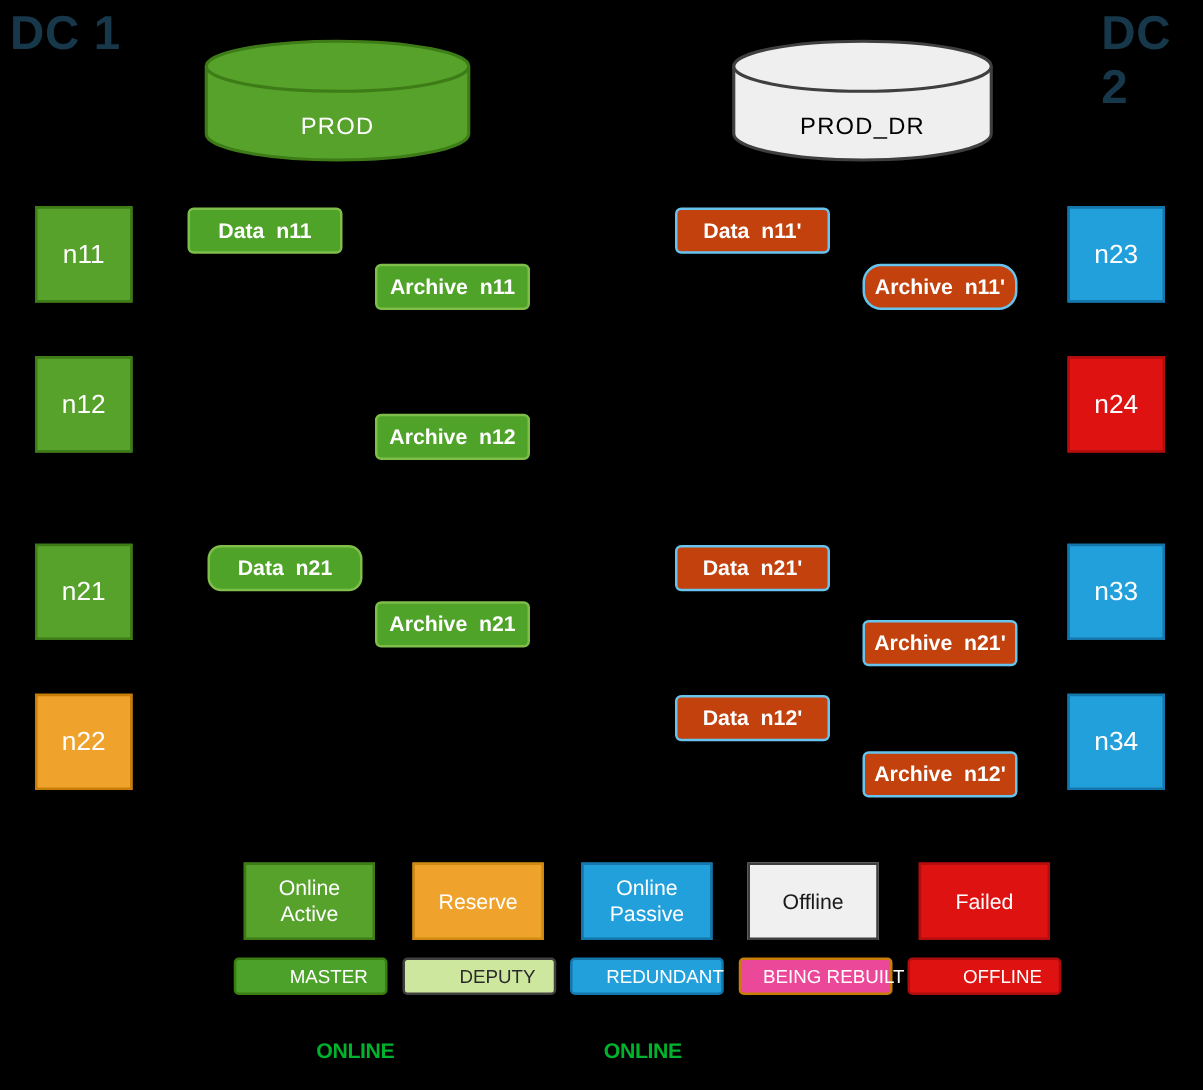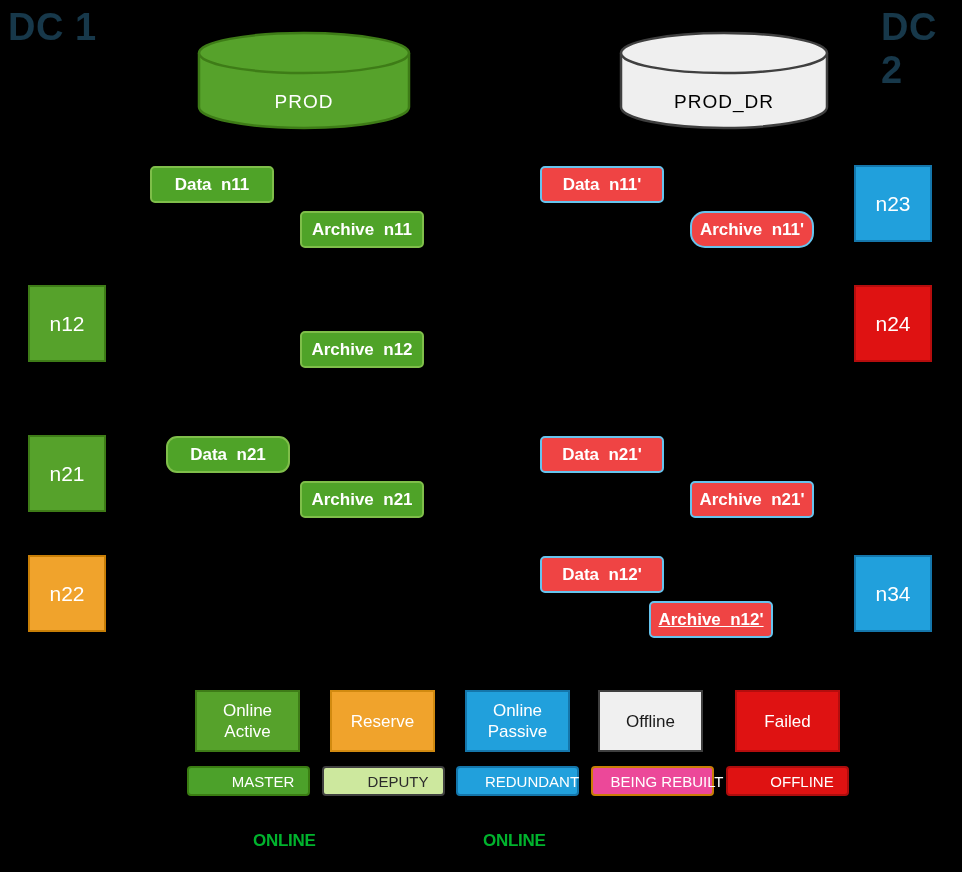--- a/index.html
+++ b/index.html
@@ -3,38 +3,38 @@
 <meta charset="utf-8">
 <style>
   html,body{margin:0;padding:0;background:#000;}
   #canvas{
     position:relative;width:962px;height:872px;background:#000000;
     font-family:"Liberation Sans", sans-serif;overflow:hidden;
   }
   .abs{position:absolute;}
   .dc-label{font-size:38px;font-weight:bold;color:#17384A;letter-spacing:0.5px;}
   
-  .db-wrap{position:absolute;margin-left:34px;}
+  .db-wrap{position:absolute;}
   .db-label{position:absolute;left:0;top:60px;width:100%;text-align:center;
     font-size:19px;letter-spacing:1px;color:#fff;}
   .db-label.dark{color:#000;}
   
   .node{position:absolute;width:78px;height:77px;box-sizing:border-box;border:2px solid;
     display:flex;align-items:center;justify-content:center;
     font-size:21px;color:#fff;}
   .node.c-green{background:#56A22B;border-color:#3E7C17;}
   .node.c-orange{background:#F0A32C;border-color:#C87E06;}
   .node.c-blue{background:#21A0DC;border-color:#1476AB;}
   .node.c-red{background:#DF1212;border-color:#B50D0D;}
   
   .chip{position:absolute;width:124px;height:37px;box-sizing:border-box;border:2px solid;
     border-radius:5px;display:flex;align-items:center;justify-content:center;
     font-size:17px;font-weight:bold;color:#fff;white-space:pre;}
   .chip.c-green{background:#4FA328;border-color:#7FBE4A;}
-  .chip.c-blue{background:#ef4444;border-color:#66C4EE;}
+  .chip.c-blue{background:#c2410c;border-color:#66C4EE;}
   
   .state-box{position:absolute;top:690px;width:105px;height:62px;box-sizing:border-box;
     border:2px solid;display:flex;align-items:center;justify-content:center;text-align:center;
     font-size:17px;line-height:21px;color:#fff;white-space:pre-line;}
   .state-box.c-green{background:#56A22B;border-color:#3E7C17;}
   .state-box.c-orange{background:#F0A32C;border-color:#D18A10;}
   .state-box.c-blue{background:#21A0DC;border-color:#1476AB;}
   .state-box.c-offwhite{background:#F0F0F0;border-color:#3F3F3F;color:#1A1A1A;}
   .state-box.c-red{background:#DF1212;border-color:#B50D0D;}
   
@@ -67,40 +67,42 @@
   </div>
 
   <div class="db-wrap" style="left:585px;top:31px;width:210px;height:99px;">
     <svg width="210" height="99" viewBox="0 0 210 99">
       <path d="M2,22 L2,76 A103,21 0 0 0 208,76 L208,22" fill="#EFEFEF" stroke="#3F3F3F" stroke-width="2.5"></path>
       <ellipse cx="105" cy="22" rx="103" ry="20" fill="#EFEFEF" stroke="#3F3F3F" stroke-width="2.5"></ellipse>
     </svg>
     <div class="db-label dark">PROD_DR</div>
   </div>
 
+  <div class="node c-green" style="left:28px;top:165px;">n11</div>
   <div class="node c-green" style="left:28px;top:285px;">n12</div>
   <div class="node c-green" style="left:28px;top:435px;">n21</div>
   <div class="node c-orange" style="left:28px;top:555px;">n22</div>
 
   <div class="node c-blue" style="left:854px;top:165px;">n23</div>
   <div class="node c-red" style="left:854px;top:285px;">n24</div>
+  <div class="node c-blue" style="left:854px;top:435px;">n33</div>
   <div class="node c-blue" style="left:854px;top:555px;">n34</div>
 
   <div class="chip c-green" style="left:150px;top:166px;">Data  n11</div>
   <div class="chip c-green" style="left:300px;top:211px;">Archive  n11</div>
   <div class="chip c-green" style="left:300px;top:331px;">Archive  n12</div>
   <div class="chip c-green" style="left:166px;top:436px;border-radius:11px;">Data  n21</div>
   <div class="chip c-green" style="left:300px;top:481px;">Archive  n21</div>
 
   <div class="chip c-blue" style="left:540px;top:166px;">Data  n11'</div>
   <div class="chip c-blue" style="left:690px;top:211px;border-radius:15px;">Archive  n11'</div>
   <div class="chip c-blue" style="left:540px;top:436px;">Data  n21'</div>
-  <div class="chip c-blue" style="left:690px;top:481px;">Archive  n21'</div>
+  <div class="chip c-blue" style="left:690px;top:496px;">Archive  n21'</div>
   <div class="chip c-blue" style="left:540px;top:556px;">Data  n12'</div>
-  <div class="chip c-blue" style="left:649px;top:601px;text-decoration:underline;">Archive  n12'</div>
+  <div class="chip c-blue" style="left:690px;top:601px;">Archive  n12'</div>
 
   <div class="state-box c-green" style="left:195px;">Online
 Active</div>
   <div class="state-box c-orange" style="left:330px;">Reserve</div>
   <div class="state-box c-blue" style="left:465px;">Online
 Passive</div>
   <div class="state-box c-offwhite" style="left:598px;">Offline</div>
   <div class="state-box c-red" style="left:735px;">Failed</div>
 
   <div class="role-box c-green" style="left:187px;">MASTER</div>

